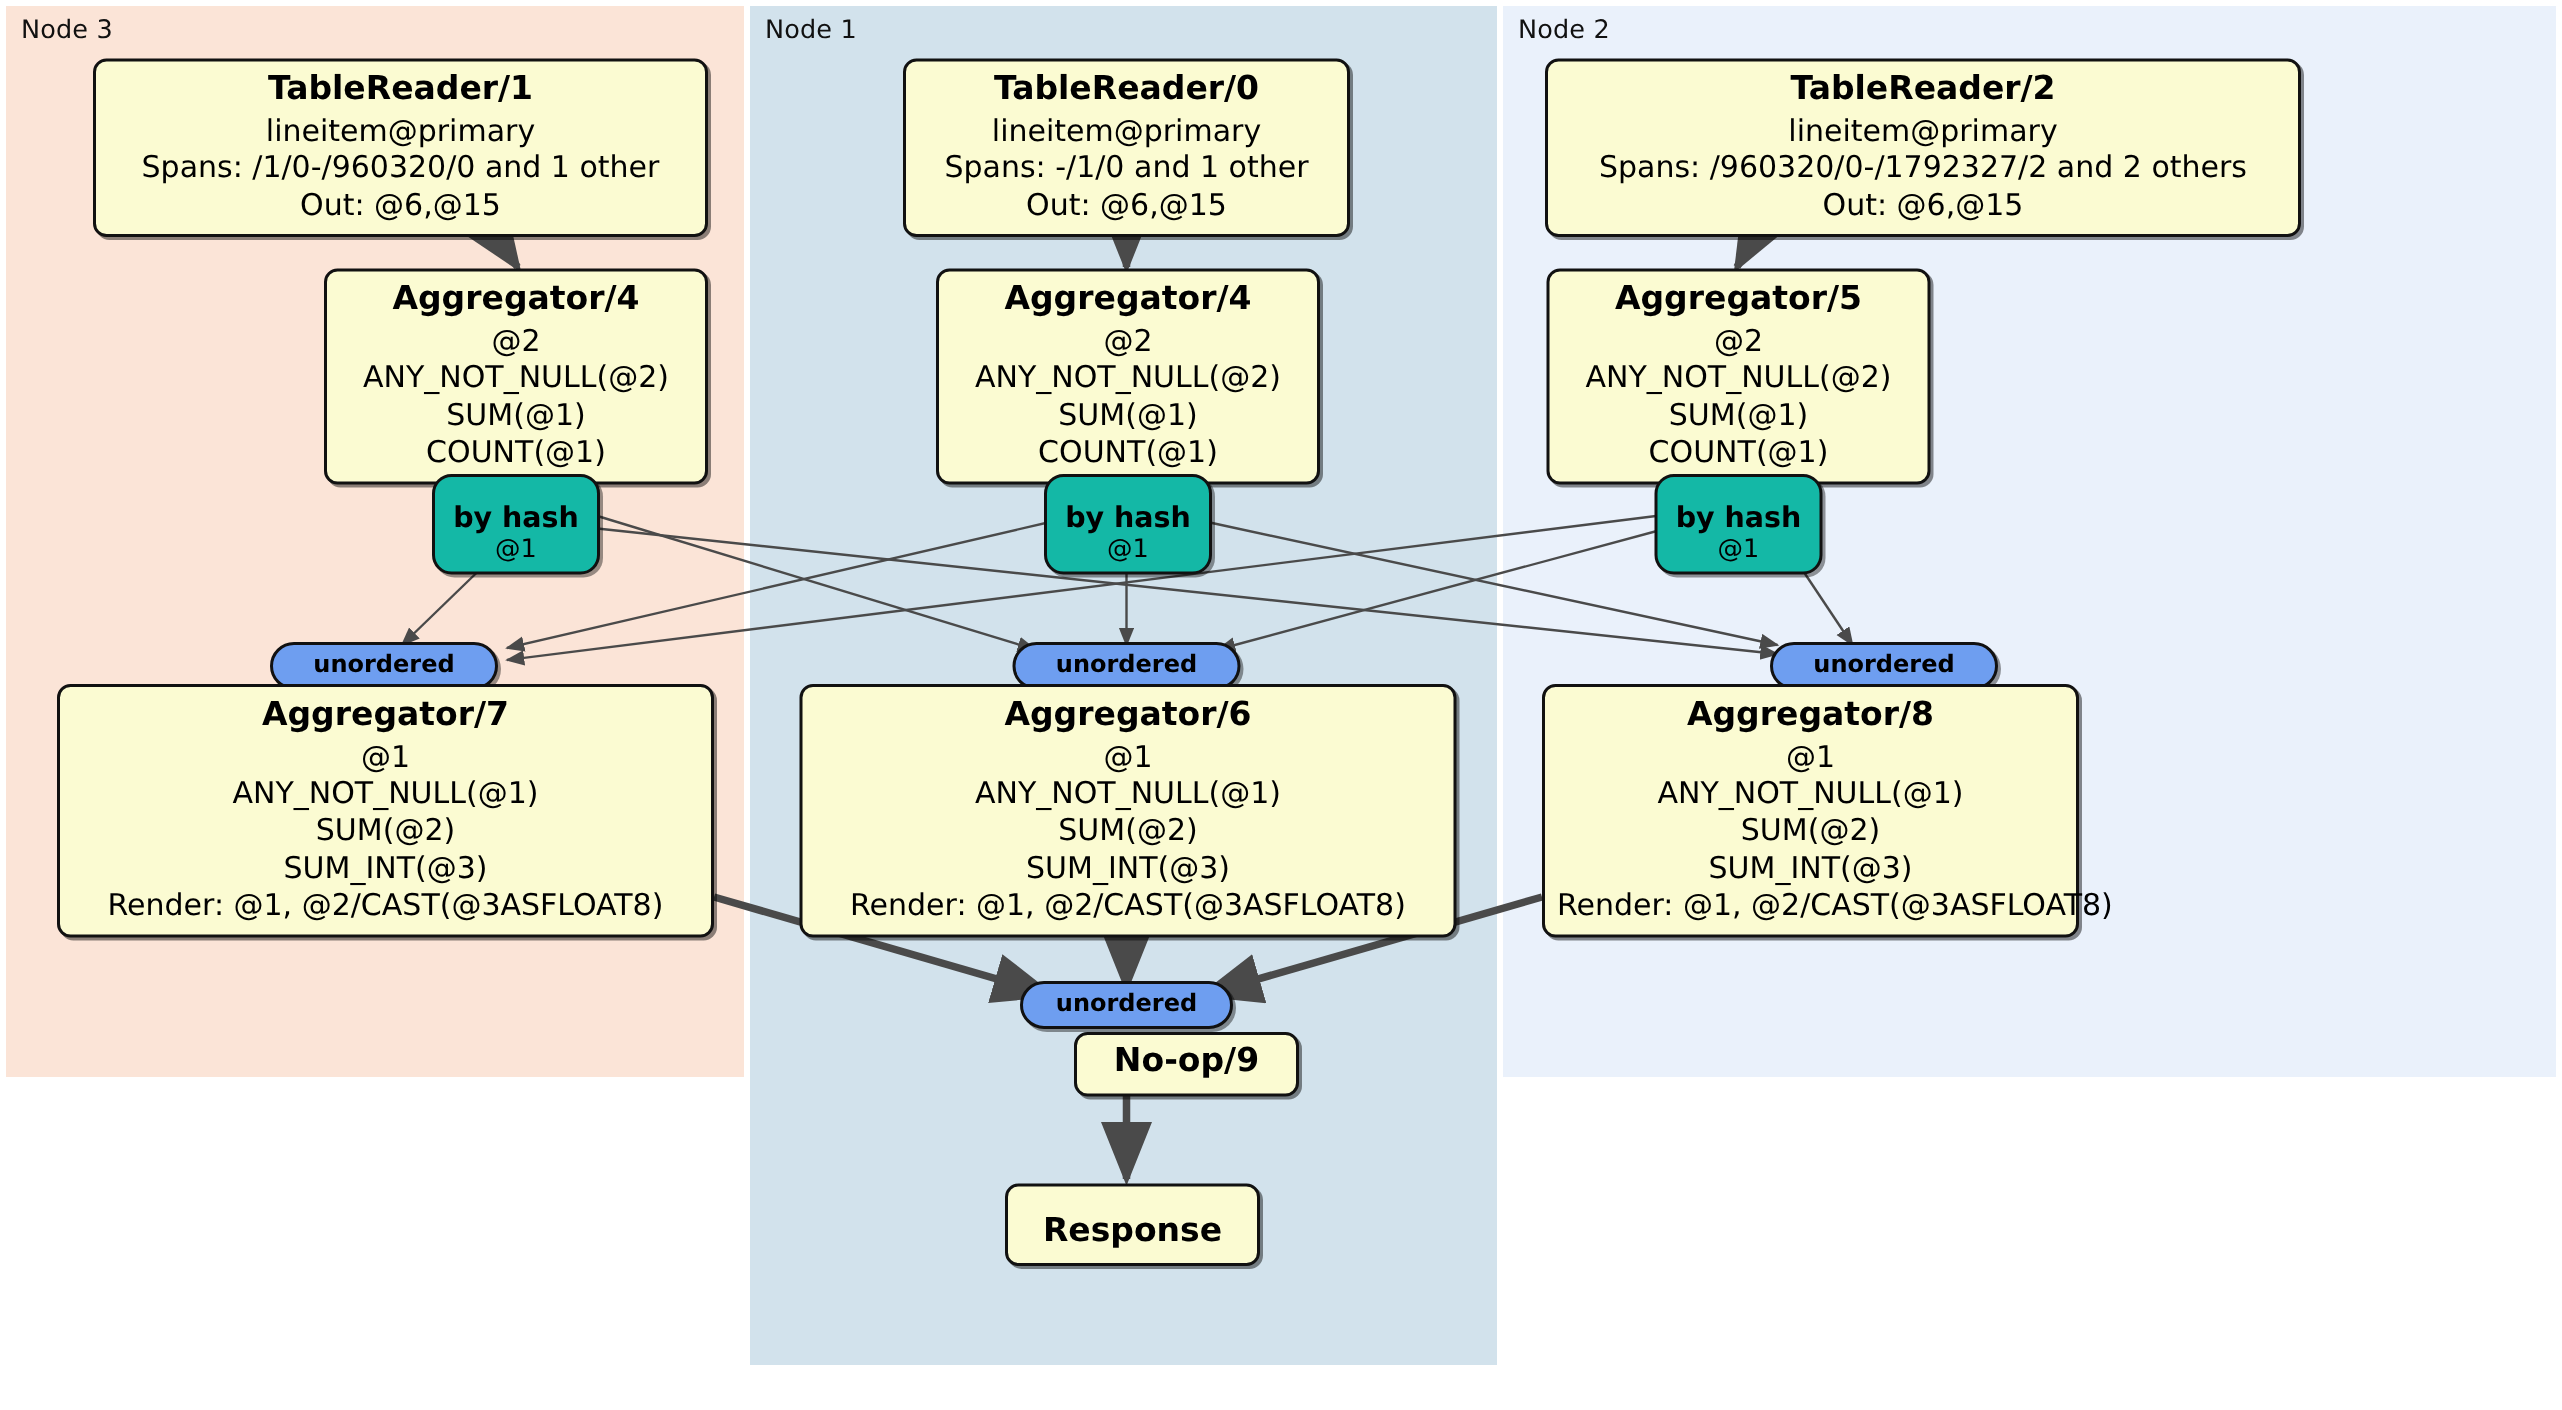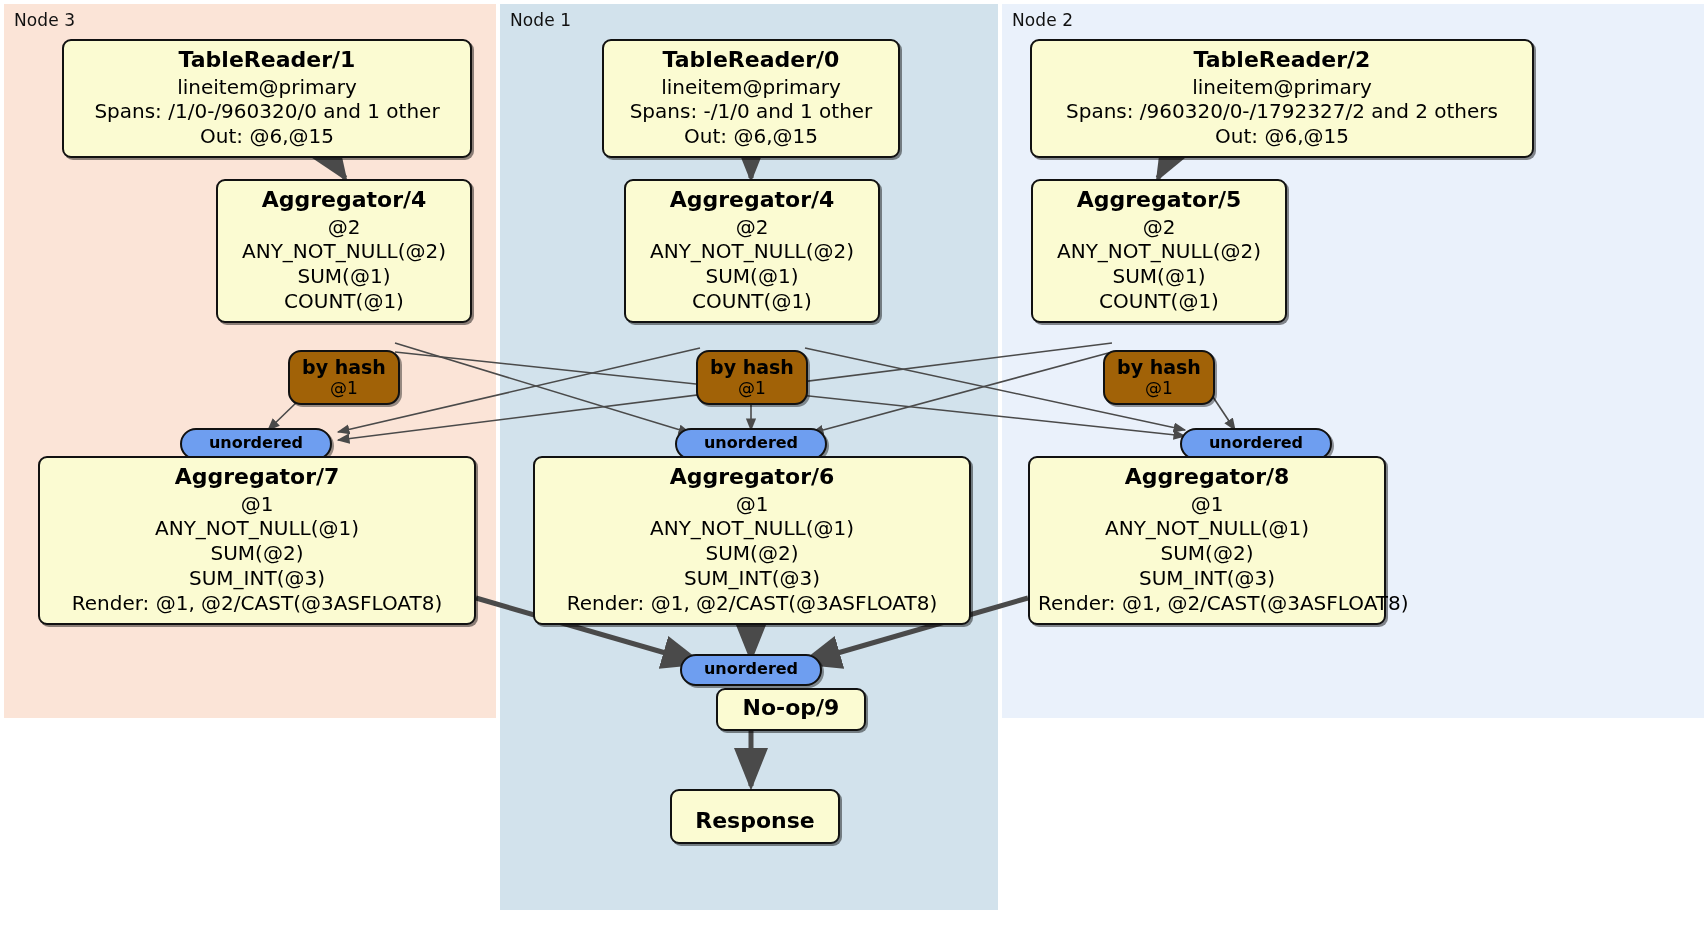--- a/index.html
+++ b/index.html
@@ -40,24 +40,23 @@
   .pill{
     position:absolute;box-sizing:border-box;
     text-align:center;
     border:2px solid #111;
     line-height:1.18;
     box-shadow:2px 2px 0 rgba(0,0,0,.4);
   }
   .pill .p1{font-weight:bold;font-size:19px;}
   .pill .p2{font-size:17px;}
   .pill.hash{
-    background:#a16207;
+    background:#14b8a6;
     border-radius:13px;
-    padding:4px 10px 5px 10px;
-    margin-top:34px;
+    padding:16px 10px 5px 10px;
   }
   .pill.unord{
     background:#6e9ef0;
     border-radius:16px;
     padding:4px 12px 5px 12px;
   }
   .pill.unord .p1{font-size:16px;}
 </style>
 </head>
 <body>

